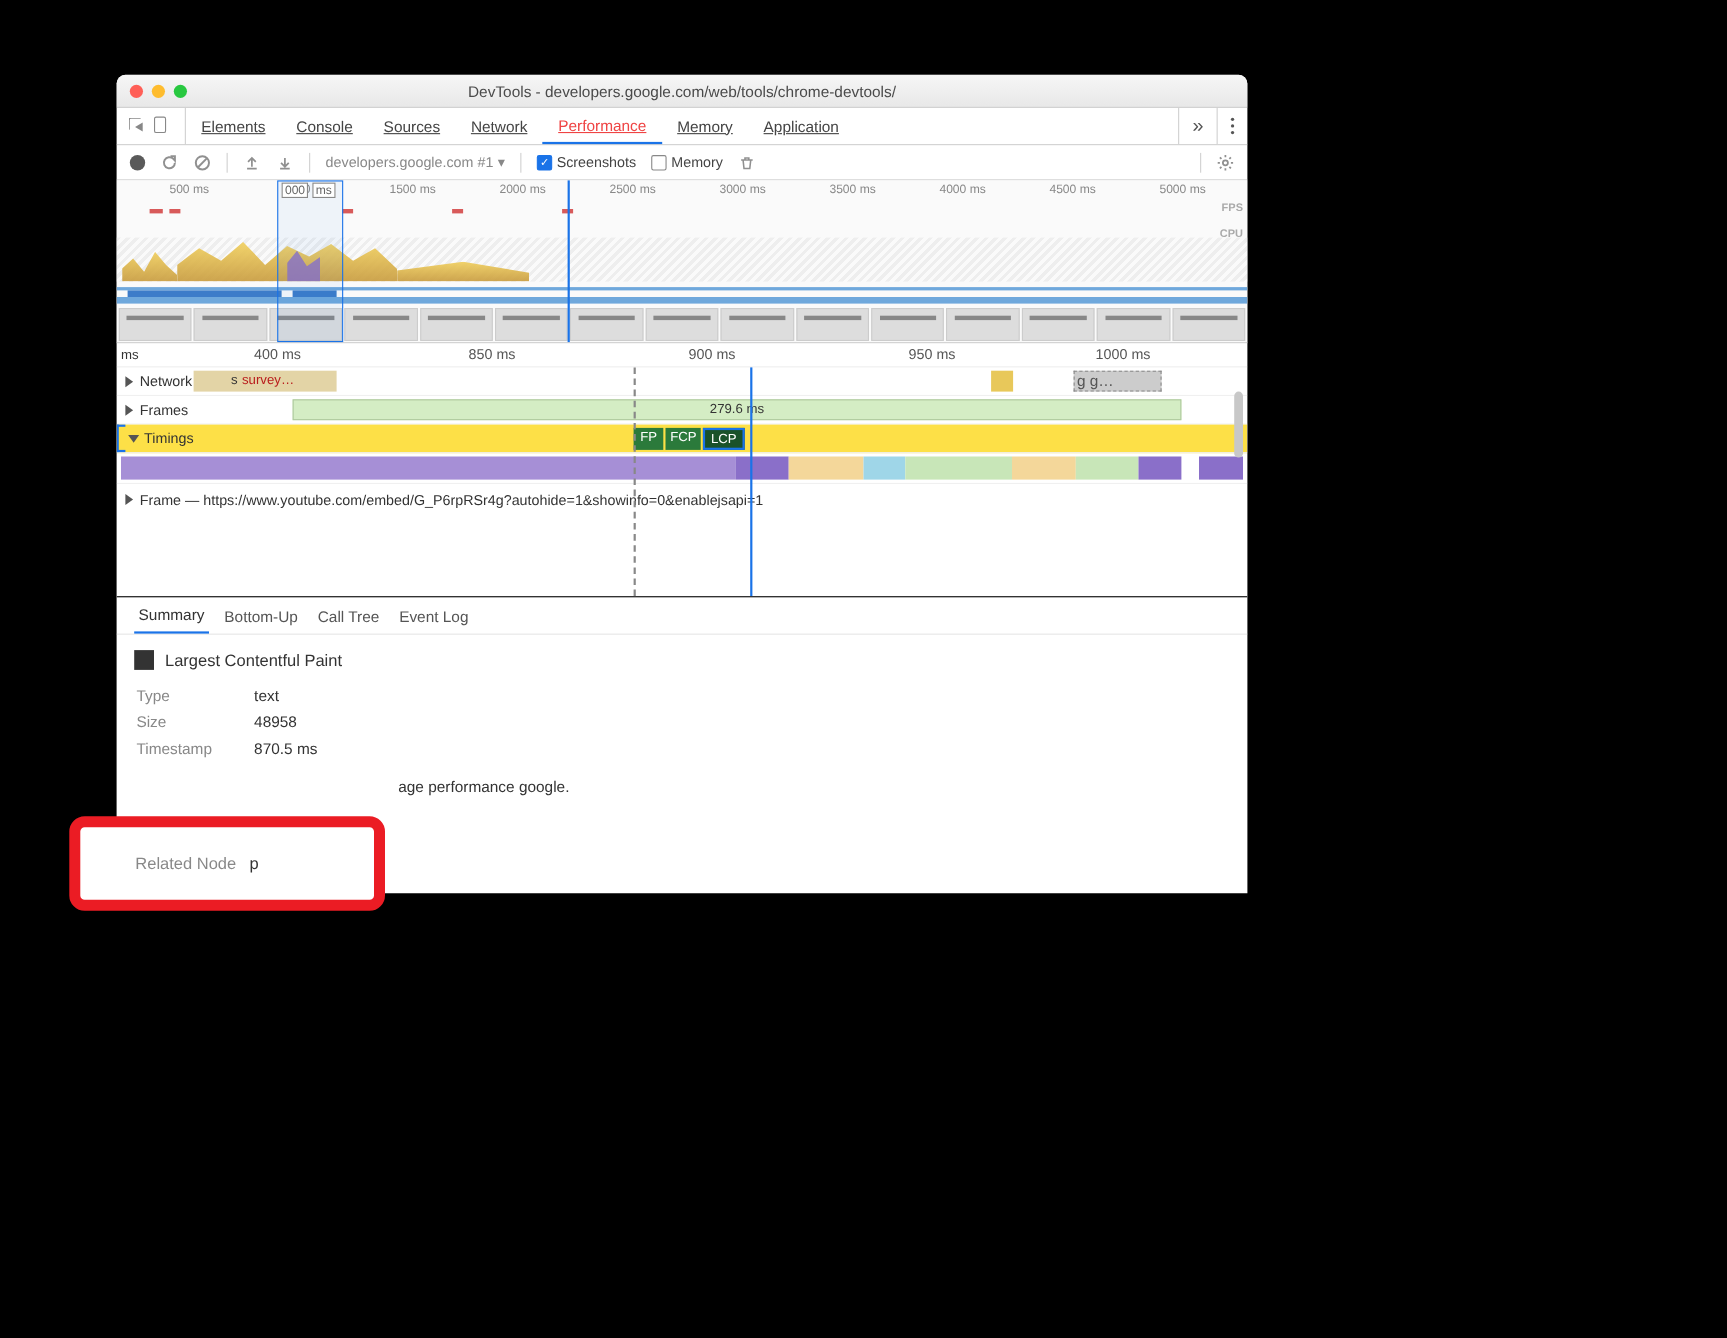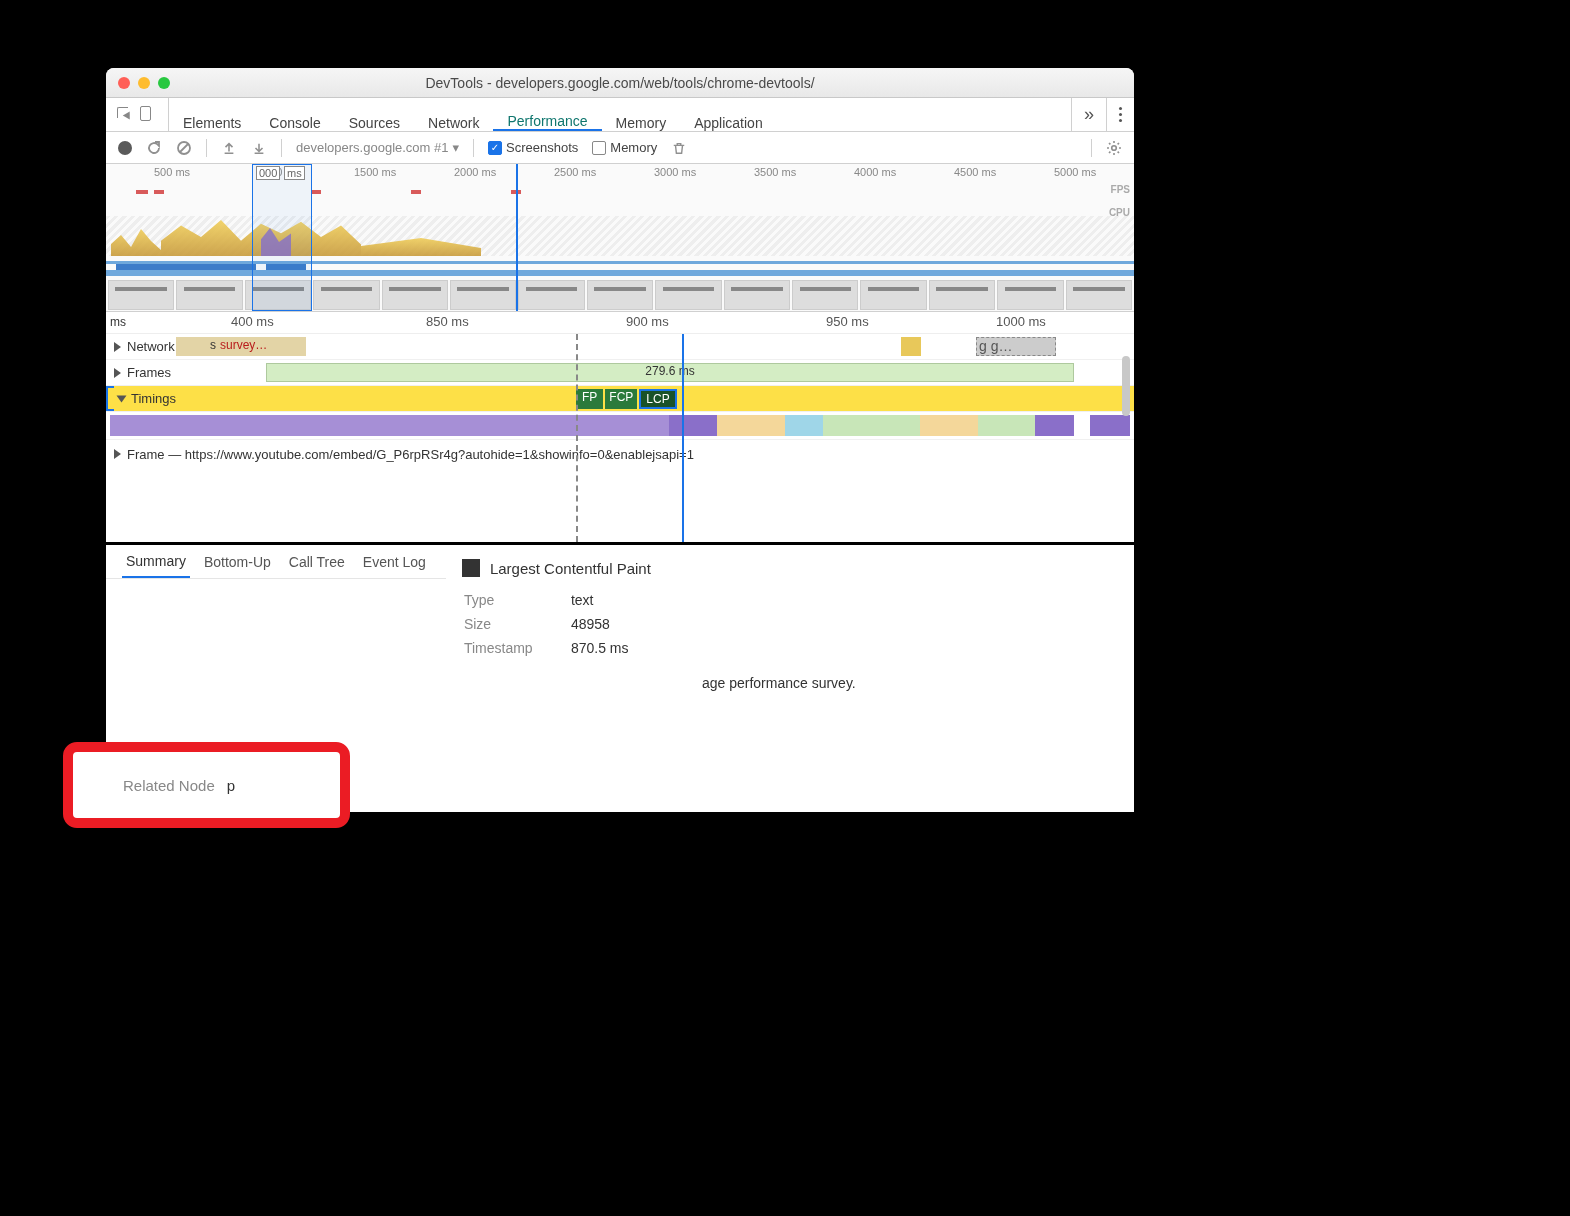--- a/index.html
+++ b/index.html
@@ -22,22 +22,22 @@
   .main-tabs {
     height: 34px; border-bottom: 1px solid #d0d0d0; display: flex; align-items: center;
     font-size: 14px; color: #444;
   }
   .main-tabs .tab-icons { display: flex; align-items: center; gap: 6px; padding: 0 10px; border-right: 1px solid #d0d0d0; height: 100%; }
   .main-tabs .icon { width: 18px; height: 18px; opacity: 0.7; }
   .device-icon { border: 1.5px solid #555; width: 11px; height: 15px; border-radius: 2px; position: relative; }
   .inspect-icon { position: relative; width: 18px; height: 18px; }
   .inspect-rect { position:absolute; border:1.5px solid #555; border-right:none; border-bottom:none; width:11px; height:11px; top:1px; left:1px; border-radius:2px 0 0 0;}
   .inspect-arrow { position:absolute; width:0;height:0; border-left:4px solid transparent; border-right:4px solid transparent; border-top:7px solid #555; transform:rotate(-30deg); top:7px; left:8px;}
-  .main-tabs .tab { padding: 0 14px; height: 100%; display: flex; align-items: flex-end; cursor: pointer; }
-  .main-tabs .tab.active { color: #0f766e; border-bottom: 2px solid #1a73e8; }
+  .main-tabs .tab { padding: 0 14px; height: 100%; display: flex; align-items: center; cursor: pointer; text-decoration: underline; }
+  .main-tabs .tab.active { color: #ef4444; border-bottom: 2px solid #1a73e8; }
   .main-tabs .more { margin-left: auto; padding: 0 12px; border-left: 1px solid #d0d0d0; height:100%; display:flex; align-items:center; font-size:18px; color:#555;}
   .main-tabs .menu-dots { padding: 0 12px; border-left: 1px solid #d0d0d0; height:100%; display:flex; align-items:center; justify-content:center; flex-direction:column; gap:3px;}
   .menu-dots span { width:3px; height:3px; background:#555; border-radius:50%; }
   
   .toolbar {
     height: 32px; border-bottom: 1px solid #d0d0d0; display: flex; align-items: center;
     gap: 14px; padding: 0 12px; font-size: 13px; color: #444;
   }
   .rec-dot { width: 14px; height: 14px; background: #5a5a5a; border-radius: 50%; }
   .tb-icon { width: 16px; height: 16px; opacity: 0.65; display:flex; align-items:center; justify-content:center;}
@@ -93,21 +93,21 @@
   .timings-row { display:flex; position:absolute; left:470px; top:3px; height:20px; font-size:12px; color:#fff; }
   .timings-row .fp { background:#2b7a3b; padding:1px 6px; margin-right:2px;}
   .timings-row .fcp { background:#2b7a3b; padding:1px 4px; margin-right:2px;}
   .timings-row .lcp { background:#1a5229; padding:1px 5px; border:2px solid #1a73e8;}
   .play-line { position:absolute; left:576px; top:0; bottom:0; width:2px; background:#1a73e8; z-index:5;}
   .dash-line { position:absolute; left:470px; top:0; bottom:0; width:0; border-left:2px dashed #888; z-index:4;}
   .main-bar-container { position:absolute; left:4px; right:60px; top:3px; bottom:3px; display:flex; }
   .mb { height:100%; }
   .tim-bracket { position:absolute; left:0; top:0; bottom:0; width:8px; border:2px solid #1a73e8; border-right:none;}
   
-  .bottom-panel { flex:1; display:flex; flex-direction:row; border-top:3px solid #000000;}
+  .bottom-panel { flex:1; display:flex; flex-direction:column; border-top:1px solid #000000;}
   .bottom-tabs { height:34px; display:flex; align-items:center; gap:10px; padding:0 16px; font-size:14px; color:#555; border-bottom:1px solid #e5e5e5;}
   .bottom-tabs .btab { padding:0 4px; height:100%; display:flex; align-items:center; cursor:pointer;}
   .bottom-tabs .btab.active { color:#333; border-bottom:2px solid #1a73e8;}
   .summary { padding: 14px 16px; font-size:14px; color:#333; }
   .summary-title { display:flex; align-items:center; gap:10px; font-size:15px; margin-bottom:10px;}
   .sq { width:18px; height:18px; background:#333; }
   .summary table td { padding:3px 0; }
   .summary td.k { color:#888; width:105px; }
   .summary td.v { color:#333; }
   
@@ -376,21 +376,21 @@
         <tr>
               <td class="k">Size</td>
               <td class="v">48958</td>
             </tr>
         <tr>
               <td class="k">Timestamp</td>
               <td class="v">870.5 ms</td>
             </tr>
       </tbody>
         </table>
-      <div style="margin-top:14px;margin-left:240px;color:#333">age performance survey.</div>
+      <div style="margin-top:14px;margin-left:240px;color:#333">age performance google.</div>
     </div>
   </div>
 
 </div>
 
 <div class="highlight-box">
   <span>Related Node</span>
   <span class="val">p</span>
 </div>
 

